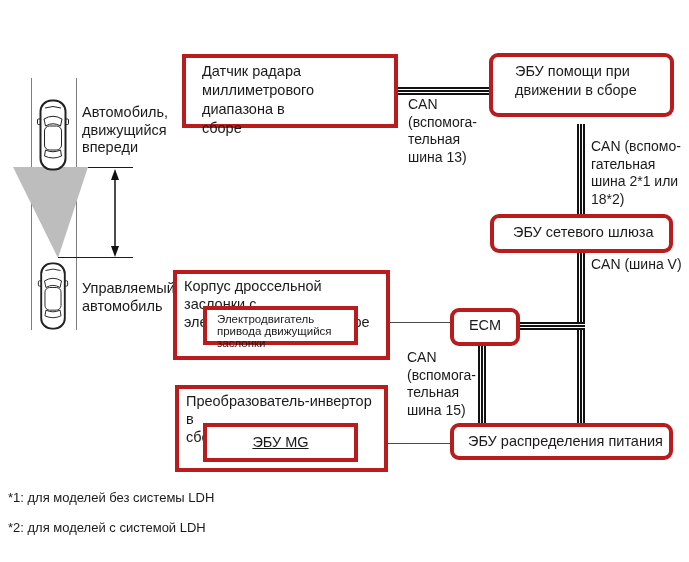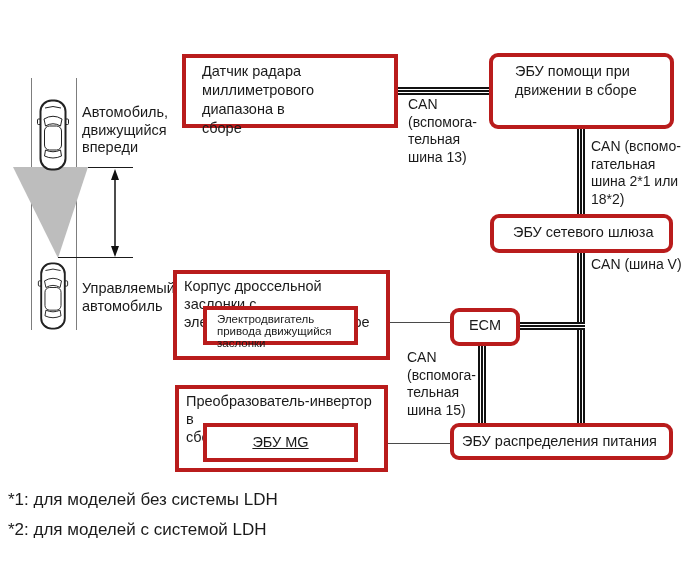--- a/index.html
+++ b/index.html
@@ -24,21 +24,21 @@
     background:linear-gradient(to right,#111 0,#111 2px,#fff 2px,#fff 3px,#111 3px,#111 5px,#fff 5px,#fff 6px,#111 6px,#111 8px);
   }
   .thin-line{position:absolute;height:1px;background:#4a4a4a;}
   .arrow-head{
     position:absolute;width:0;height:0;
     border-top:5px solid transparent;border-bottom:5px solid transparent;
     border-right:11px solid #111;
   }
   .road{position:absolute;width:1px;background:#7d7d7d;}
   .canlabel{position:absolute;font-size:14px;line-height:17.5px;white-space:pre-line;}
-  .footnote{position:absolute;font-size:17px;}
+  .footnote{position:absolute;font-size:13px;}
 </style>
 </head>
 <body>
 
 <div class="stage">
 
   <div class="road" style="left:31px;top:78px;height:252px;"></div>
   <div class="road" style="left:76px;top:78px;height:252px;"></div>
 
   <svg class="abs" style="left:13px;top:167px;" width="76" height="92" viewBox="0 0 76 92">
@@ -87,28 +87,28 @@
 
   <div class="thin-line" style="left:365px;top:322px;width:85px;"></div>
   <div class="arrow-head" style="left:356px;top:317px;"></div>
   <div class="thin-line" style="left:365px;top:443px;width:85px;"></div>
   <div class="arrow-head" style="left:356px;top:438px;"></div>
 
   <div class="box pre" style="left:182px;top:54px;width:216px;height:74px;padding:4px 6px 0 16px;">Датчик радара
 миллиметрового диапазона в
 сборе</div>
 
-  <div class="box round pre" style="left:489px;top:53px;width:185px;height:76px;padding:5px 6px 0 22px;">ЭБУ помощи при
+  <div class="box round pre" style="left:489px;top:53px;width:185px;height:64px;padding:5px 6px 0 22px;">ЭБУ помощи при
 движении в сборе</div>
 
   <div class="box round pre" style="left:490px;top:214px;width:183px;height:39px;padding:5px 4px 0 19px;">ЭБУ сетевого шлюза</div>
 
   <div class="box round" style="left:450px;top:308px;width:70px;height:38px;padding-top:4px;text-align:center;">ECM</div>
 
-  <div class="box round pre" style="left:450px;top:423px;width:223px;height:37px;padding:5px 4px 0 8px;">ЭБУ распределения питания</div>
+  <div class="box round pre" style="left:450px;top:423px;width:223px;height:37px;padding:5px 4px 0 14px;">ЭБУ распределения питания</div>
 
   <div class="box pre" style="left:173px;top:270px;width:217px;height:90px;padding:3px 4px 0 7px;line-height:18px;">Корпус дроссельной заслонки с
 электродвигателем в сборе</div>
   <div class="box pre" style="left:203px;top:306px;width:155px;height:39px;padding:3px 4px 0 10px;font-size:11.5px;line-height:12px;">Электродвигатель
 привода движущийся
 заслонки</div>
 
   <div class="box pre" style="left:175px;top:385px;width:213px;height:87px;padding:3px 4px 0 7px;line-height:18px;">Преобразователь-инвертор в
 сборе</div>
   <div class="box" style="left:203px;top:423px;width:155px;height:39px;display:flex;align-items:center;justify-content:center;text-decoration:underline;">ЭБУ MG</div>

